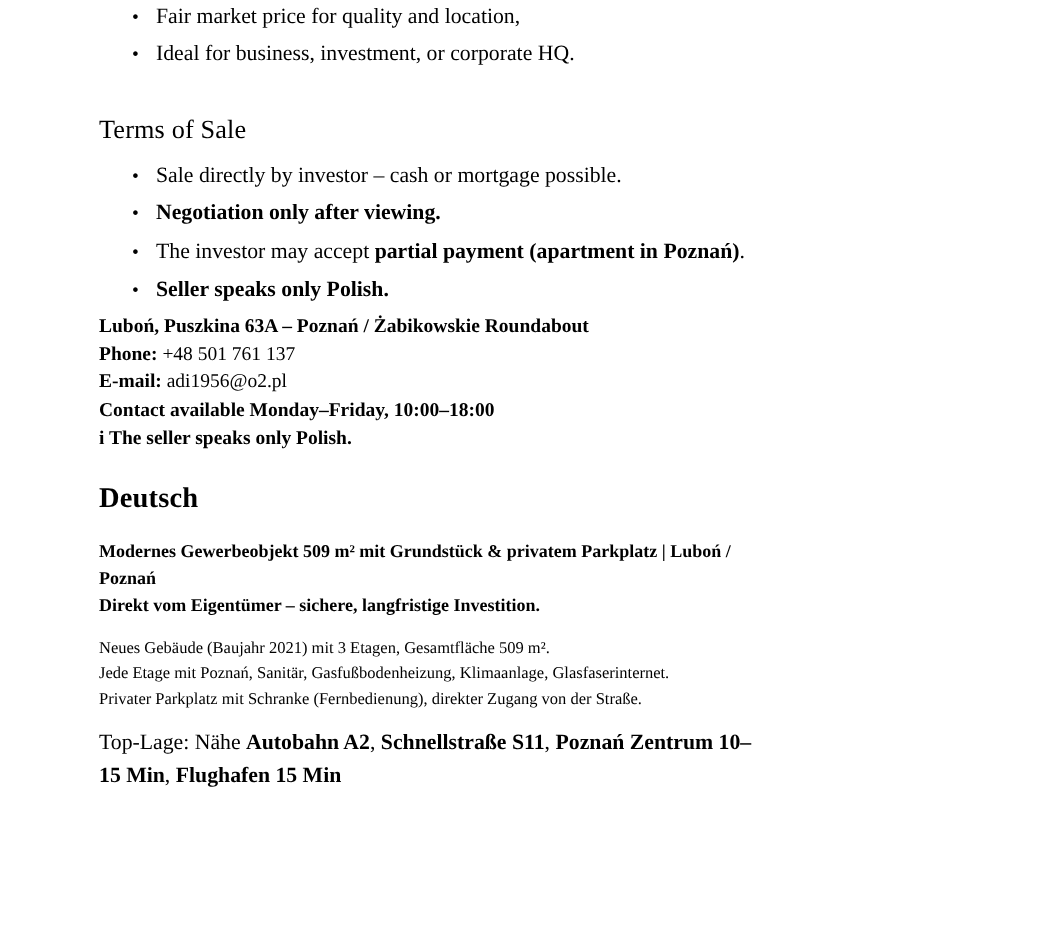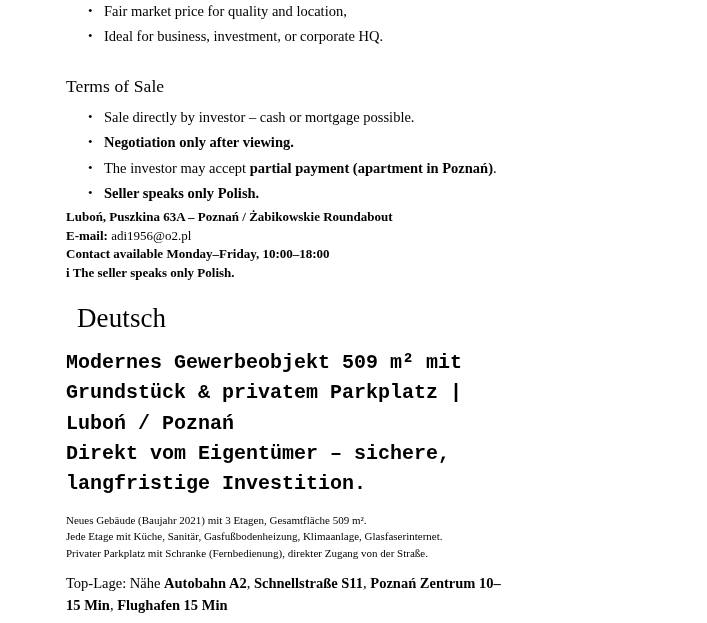--- a/index.html
+++ b/index.html
@@ -48,23 +48,23 @@
   .top-list > li {
     margin-bottom: 9px;
   }
   h2.section {
     font-size: 17.5px;
     font-weight: 400;
     margin: 27px 0 9px 0;
     letter-spacing: 0.1px;
   }
   h2.lang {
-    font-size: 27px;
-    font-weight: 400;
-    margin: 20px 0 14px 11px;
+    font-size: 19px;
+    font-weight: 700;
+    margin: 20px 0 14px 0;
     letter-spacing: 0.1px;
   }
   .terms-list > li {
     margin-bottom: 9px;
   }
   .terms-list .sub {
     display: block;
     font-weight: 400;
   }
   b, strong, .b {
@@ -80,25 +80,24 @@
   }
   .contact-block .normal {
     font-weight: 400;
   }
   .para {
     font-size: 11px;
     line-height: 1.52;
     margin: 0 0 11px 0;
   }
   .de-head {
-    font-size: 20px;
+    font-size: 12px;
     line-height: 1.52;
     font-weight: 700;
     margin: 0 0 12px 0;
-    font-family: Liberation Mono, monospace;
   }
   .de-tail {
     font-size: 14.5px;
     line-height: 1.5;
     margin: 0;
   }
 </style>
 </head>
 <body>
 
@@ -122,35 +121,36 @@
       <span>The investor may accept </span><span class="b">partial payment (apartment in Poznań)</span><span>.</span>
     </li>
     <li>
       <span class="b">Seller speaks only Polish.</span>
     </li>
   </ul>
 
 
   <div class="contact-block">
     <div class="line b">Luboń, Puszkina 63A – Poznań / Żabikowskie Roundabout</div>
+    <div class="line"><span class="b">Phone:</span><span class="normal"> +48 501 761 137</span></div>
     <div class="line"><span class="b">E-mail:</span><span class="normal"> adi1956@o2.pl</span></div>
     <div class="line b">Contact available Monday–Friday, 10:00–18:00</div>
     <div class="line b">i The seller speaks only Polish.</div>
   </div>
 
   <h2 class="lang">Deutsch</h2>
 
   <div class="de-head">
     <div>Modernes Gewerbeobjekt 509 m² mit Grundstück &amp; privatem Parkplatz | Luboń / Poznań</div>
     <div>Direkt vom Eigentümer – sichere, langfristige Investition.</div>
   </div>
 
   <p class="para">
     <span>Neues Gebäude (Baujahr 2021) mit 3 Etagen, Gesamtfläche 509 m².</span><br>
-    <span>Jede Etage mit Küche, Sanitär, Gasfußbodenheizung, Klimaanlage, Glasfaserinternet.</span><br>
+    <span>Jede Etage mit Poznań, Sanitär, Gasfußbodenheizung, Klimaanlage, Glasfaserinternet.</span><br>
     <span>Privater Parkplatz mit Schranke (Fernbedienung), direkter Zugang von der Straße.</span>
   </p>
 
   <p class="de-tail">
     <span>Top-Lage: Nähe </span><span class="b">Autobahn A2</span><span>, </span><span class="b">Schnellstraße S11</span><span>, </span><span class="b">Poznań Zentrum 10–15 Min</span><span>, </span><span class="b">Flughafen 15 Min</span><br>
     <br>
     <br>
     
   </p>
 

